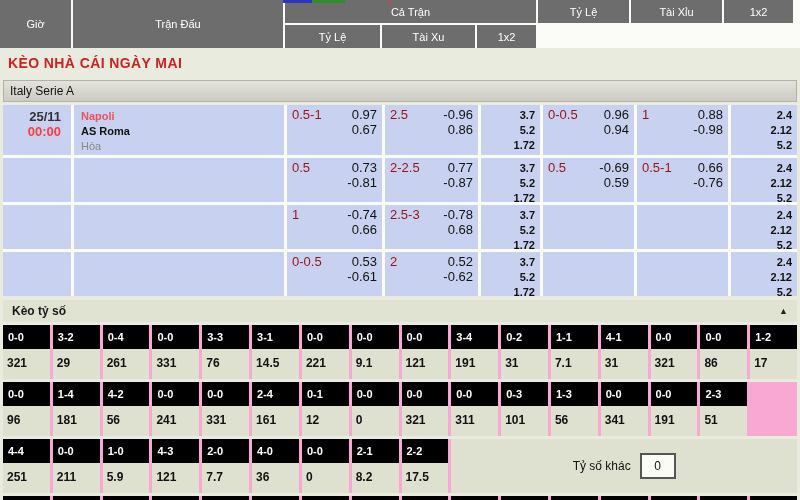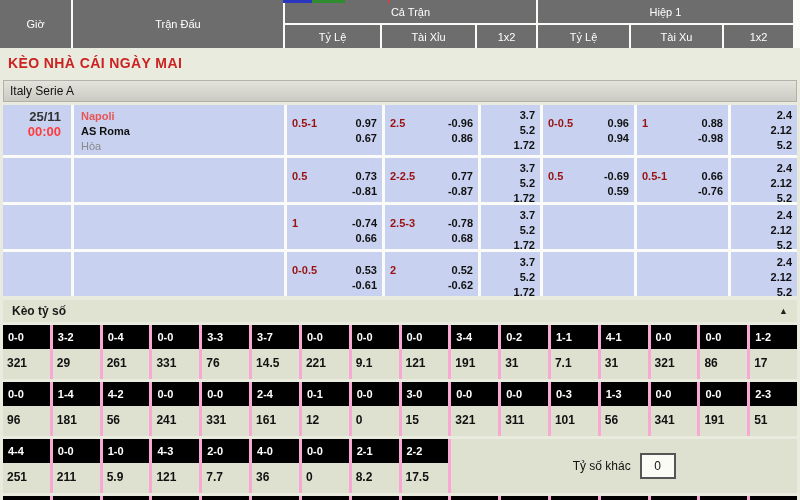--- a/index.html
+++ b/index.html
@@ -31,21 +31,21 @@
     grid-template-columns:68px 210px 95px 93px 59px 91px 91px 66px;
     grid-template-rows:50px 44px 44px 44px}
   .cell{background:#c8d2f0;overflow:hidden}
   .time-cell{text-align:right;padding:4px 10px 0 12px;font-size:13px;font-weight:bold;line-height:15px}
   .date{color:#333}
   .time{color:#ff3b3b}
   .teams-cell{padding:4px 0 0 7px;font-size:11px;font-weight:bold;line-height:15px}
   .home{color:#e85555}
   .away{color:#111}
   .draw{color:#8a8a8a;font-weight:normal}
-  .odds-cell{font-size:11px;font-weight:bold;padding:11px 5px 0 5px}
+  .odds-cell{font-size:13px;font-weight:normal;padding:2px 5px 0 5px}
   .line{display:flex;justify-content:space-between;line-height:15px}
   .hdp{color:#991111}
   .val{color:#111;margin-left:auto}
   .x2-cell{font-size:11px;font-weight:bold;color:#111;text-align:right;padding:3px 5px 0 0;line-height:15px}
 
   
   .keo-bar{margin-top:4px;height:22px;background:#e0e3d1;display:flex;align-items:center;padding:0 9px}
   .keo-title{font-size:12px;font-weight:bold;color:#1a1a1a}
   .tri{margin-left:auto;font-size:9px;color:#222;cursor:pointer}
 
@@ -58,21 +58,20 @@
   .other-box{display:inline-block;width:36px;height:26px;border:2px solid #555;background:#fbfbf6;
     text-align:center;line-height:22px;font-size:12px;color:#111}
 </style>
 </head>
 <body>
 
 <div class="header-grid">
   <div class="hcell gio">Giờ</div>
   <div class="hcell trandau">Trận Đấu</div>
   <div class="hcell catran">Cả Trận</div>
-  <div class="hcell hiep1">Hiệp 1</div>
   <div class="hcell">Tỷ Lệ</div>
   <div class="hcell">Tài Xỉu</div>
   <div class="hcell">1x2</div>
   <div class="hcell">Tỷ Lệ</div>
   <div class="hcell">Tài Xu</div>
   <div class="hcell">1x2</div>
 </div>
 
 <div class="top-strip" id="top-strip">
     <span style="left: 283px; width: 29px; background: rgb(42, 54, 192);"></span>
@@ -275,21 +274,21 @@
         </div>
         <div class="score-col">
           <div class="score-head">0-0</div>
           <div class="score-odd">331</div>
         </div>
         <div class="score-col">
           <div class="score-head">3-3</div>
           <div class="score-odd">76</div>
         </div>
         <div class="score-col">
-          <div class="score-head">3-7</div>
+          <div class="score-head">3-1</div>
           <div class="score-odd">14.5</div>
         </div>
         <div class="score-col">
           <div class="score-head">0-0</div>
           <div class="score-odd">221</div>
         </div>
         <div class="score-col">
           <div class="score-head">0-0</div>
           <div class="score-odd">9.1</div>
         </div>
@@ -351,24 +350,20 @@
           <div class="score-head">2-4</div>
           <div class="score-odd">161</div>
         </div>
         <div class="score-col">
           <div class="score-head">0-1</div>
           <div class="score-odd">12</div>
         </div>
         <div class="score-col">
           <div class="score-head">0-0</div>
           <div class="score-odd">0</div>
-        </div>
-        <div class="score-col">
-          <div class="score-head">3-0</div>
-          <div class="score-odd">15</div>
         </div>
         <div class="score-col">
           <div class="score-head">0-0</div>
           <div class="score-odd">321</div>
         </div>
         <div class="score-col">
           <div class="score-head">0-0</div>
           <div class="score-odd">311</div>
         </div>
         <div class="score-col">

